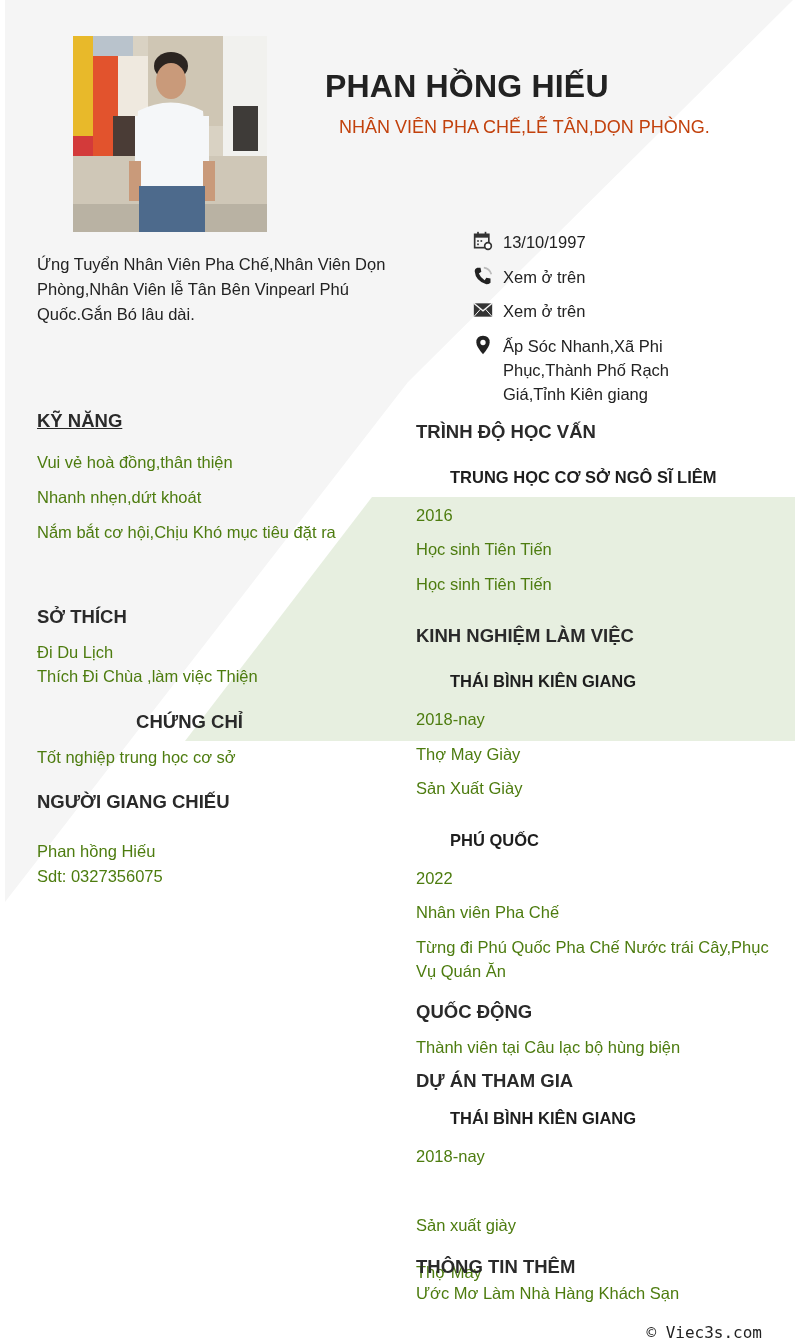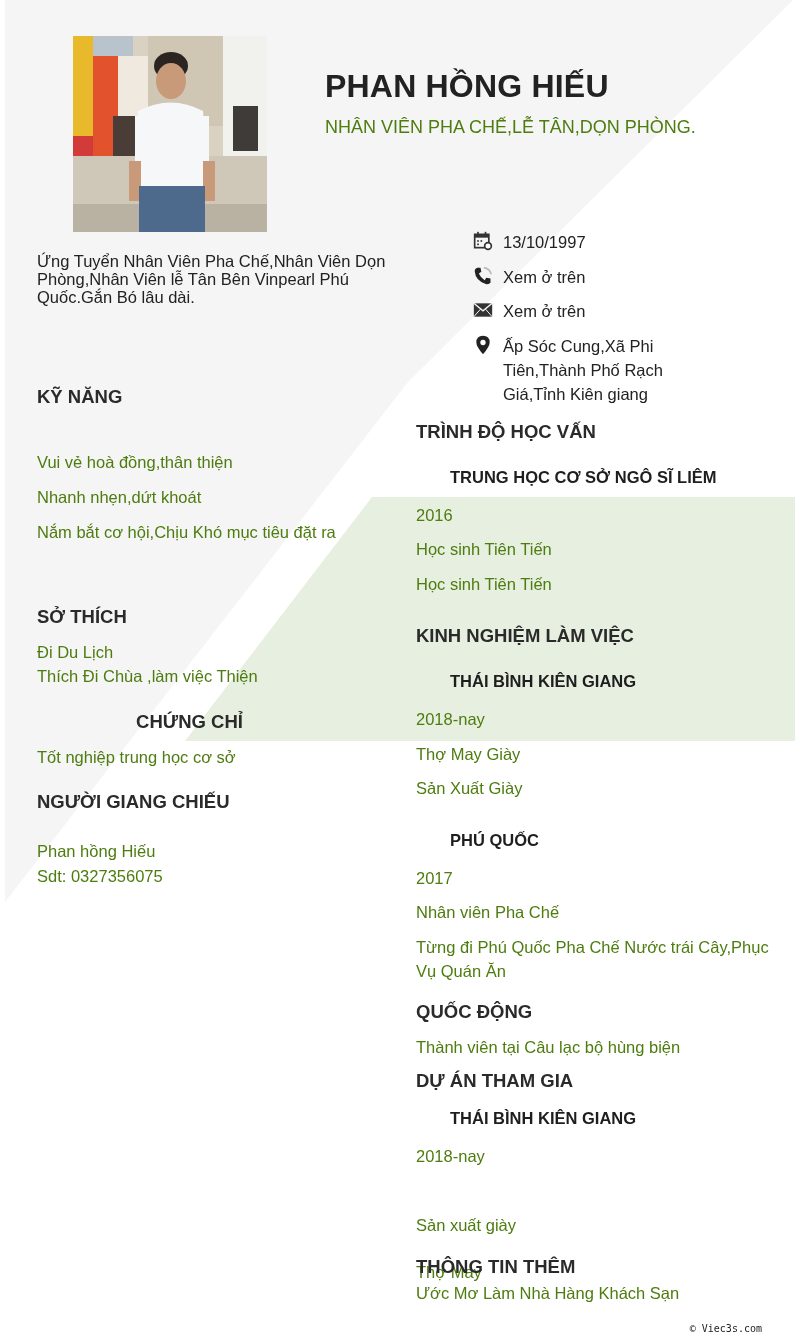--- a/index.html
+++ b/index.html
@@ -12,36 +12,36 @@
   .bg-shapes { position: absolute; left: 0; top: 0; width: 800px; height: 1344px; z-index: 0; }
   .abs { position: absolute; z-index: 1; }
   .photo {
     left: 73px; top: 36px; width: 194px; height: 196px; overflow: hidden;
   }
   .name {
     left: 325px; top: 68px; font-size: 32px; font-weight: bold; color: #222; letter-spacing: 0.2px;
     white-space: nowrap;
   }
   .job-title {
-    left: 325px; top: 117px; font-size: 18px; color: #4d7c0f; white-space: nowrap;
+    left: 339px; top: 117px; font-size: 18px; color: #c2410c; white-space: nowrap;
   }
   .objective {
-    left: 37px; top: 252px; width: 360px; font-size: 16.5px; line-height: 18px; color: #222;
+    left: 37px; top: 252px; width: 360px; font-size: 16.5px; line-height: 25px; color: #222;
   }
   .contact { left: 472px; top: 230px; width: 260px; }
   .contact-row { display: flex; align-items: flex-start; font-size: 16.5px; line-height: 24px; margin-bottom: 10.5px; }
   .contact-row .ic { width: 22px; height: 22px; margin-right: 9px; flex-shrink: 0; display: flex; align-items: center; justify-content: center; }
   .contact-row .ic svg { width: 20px; height: 20px; }
   .section-title { font-size: 18.5px; font-weight: bold; color: #2a2a2a; white-space: nowrap; }
   .sub-title { font-size: 16.5px; font-weight: bold; color: #1e1e1e; white-space: nowrap; margin-left: 34px; }
   .txt { font-size: 16.5px; color: #4d7c0f; line-height: 24px; }
   .left-col { left: 37px; width: 305px; }
   .right-col { left: 416px; width: 370px; }
   .justify { text-align: justify; }
-  .footer { right: 38px; top: 1323px; font-family: "DejaVu Sans Mono", "Liberation Mono", monospace; font-size: 10px; color: #222; }
+  .footer { right: 38px; top: 1323px; font-family: "DejaVu Sans Mono", "Liberation Mono", monospace; font-size: 16px; color: #222; }
 </style>
 </head>
 <body>
 
 <svg class="bg-shapes" viewBox="0 0 800 1344" xmlns="http://www.w3.org/2000/svg">
   <polygon points="5,0 793,0 408,382 5,902" fill="#f5f5f5"></polygon>
   <polygon points="372,497 795,497 795,741 185,741" fill="#e7efe0"></polygon>
 </svg>
 
 <div class="abs photo">
@@ -112,28 +112,28 @@
     <span>Xem ở trên</span>
   </div>
   <div class="contact-row">
     <span class="ic">
       <svg viewBox="0 0 24 24">
           <path d="M12 1 Q20 1 20 9 Q20 14 12 23 Q4 14 4 9 Q4 1 12 1 Z" fill="#222"></path>
           <circle cx="12" cy="9" r="3.2" fill="#fff"></circle>
         </svg>
     </span>
     <span>
-      <span>Ấp Sóc Cung,Xã Phi</span><br>
-      <span>Tiên,Thành Phố Rạch</span><br>
+      <span>Ấp Sóc Nhanh,Xã Phi</span><br>
+      <span>Phục,Thành Phố Rạch</span><br>
       <span>Giá,Tỉnh Kiên giang</span>
     </span>
   </div>
 </div>
 
-<div class="abs left-col section-title" style="top:386px;">KỸ NĂNG</div>
+<div class="abs left-col section-title" style="top:410px;text-decoration:underline;">KỸ NĂNG</div>
 <div class="abs left-col txt" style="top:450px;">Vui vẻ hoà đồng,thân thiện</div>
 <div class="abs left-col txt" style="top:485px;">Nhanh nhẹn,dứt khoát</div>
 <div class="abs left-col txt justify" style="top:520px;">Nắm bắt cơ hội,Chịu Khó mục tiêu đặt ra</div>
 
 <div class="abs left-col section-title" style="top:606px;">SỞ THÍCH</div>
 <div class="abs left-col txt" style="top:640px;">Đi Du Lịch</div>
 <div class="abs left-col txt" style="top:664px;">Thích Đi Chùa ,làm việc Thiện</div>
 
 <div class="abs left-col section-title" style="top:711px;text-align:center;">CHỨNG CHỈ</div>
 <div class="abs left-col txt" style="top:745px;">Tốt nghiệp trung học cơ sở</div>
@@ -148,21 +148,21 @@
 <div class="abs right-col txt" style="top:537px;">Học sinh Tiên Tiến</div>
 <div class="abs right-col txt" style="top:572px;">Học sinh Tiên Tiến</div>
 
 <div class="abs right-col section-title" style="top:625px;">KINH NGHIỆM LÀM VIỆC</div>
 <div class="abs right-col sub-title" style="top:672px;">THÁI BÌNH KIÊN GIANG</div>
 <div class="abs right-col txt" style="top:707px;">2018-nay</div>
 <div class="abs right-col txt" style="top:742px;">Thợ May Giày</div>
 <div class="abs right-col txt" style="top:776px;">Sản Xuất Giày</div>
 
 <div class="abs right-col sub-title" style="top:831px;">PHÚ QUỐC</div>
-<div class="abs right-col txt" style="top:866px;">2017</div>
+<div class="abs right-col txt" style="top:866px;">2022</div>
 <div class="abs right-col txt" style="top:900px;">Nhân viên Pha Chế</div>
 <div class="abs right-col txt" style="top:935px;">Từng đi Phú Quốc Pha Chế Nước trái Cây,Phục Vụ Quán Ăn</div>
 
 <div class="abs right-col section-title" style="top:1001px;">QUỐC ĐỘNG</div>
 <div class="abs right-col txt" style="top:1027px;margin-top:8px;">Thành viên tại Câu lạc bộ hùng biện</div>
 
 <div class="abs right-col section-title" style="top:1070px;">DỰ ÁN THAM GIA</div>
 <div class="abs right-col sub-title" style="top:1109px;">THÁI BÌNH KIÊN GIANG</div>
 <div class="abs right-col txt" style="top:1144px;">2018-nay</div>
 <div class="abs right-col txt" style="top:1212px;margin-top:48px;">Thợ May</div>

